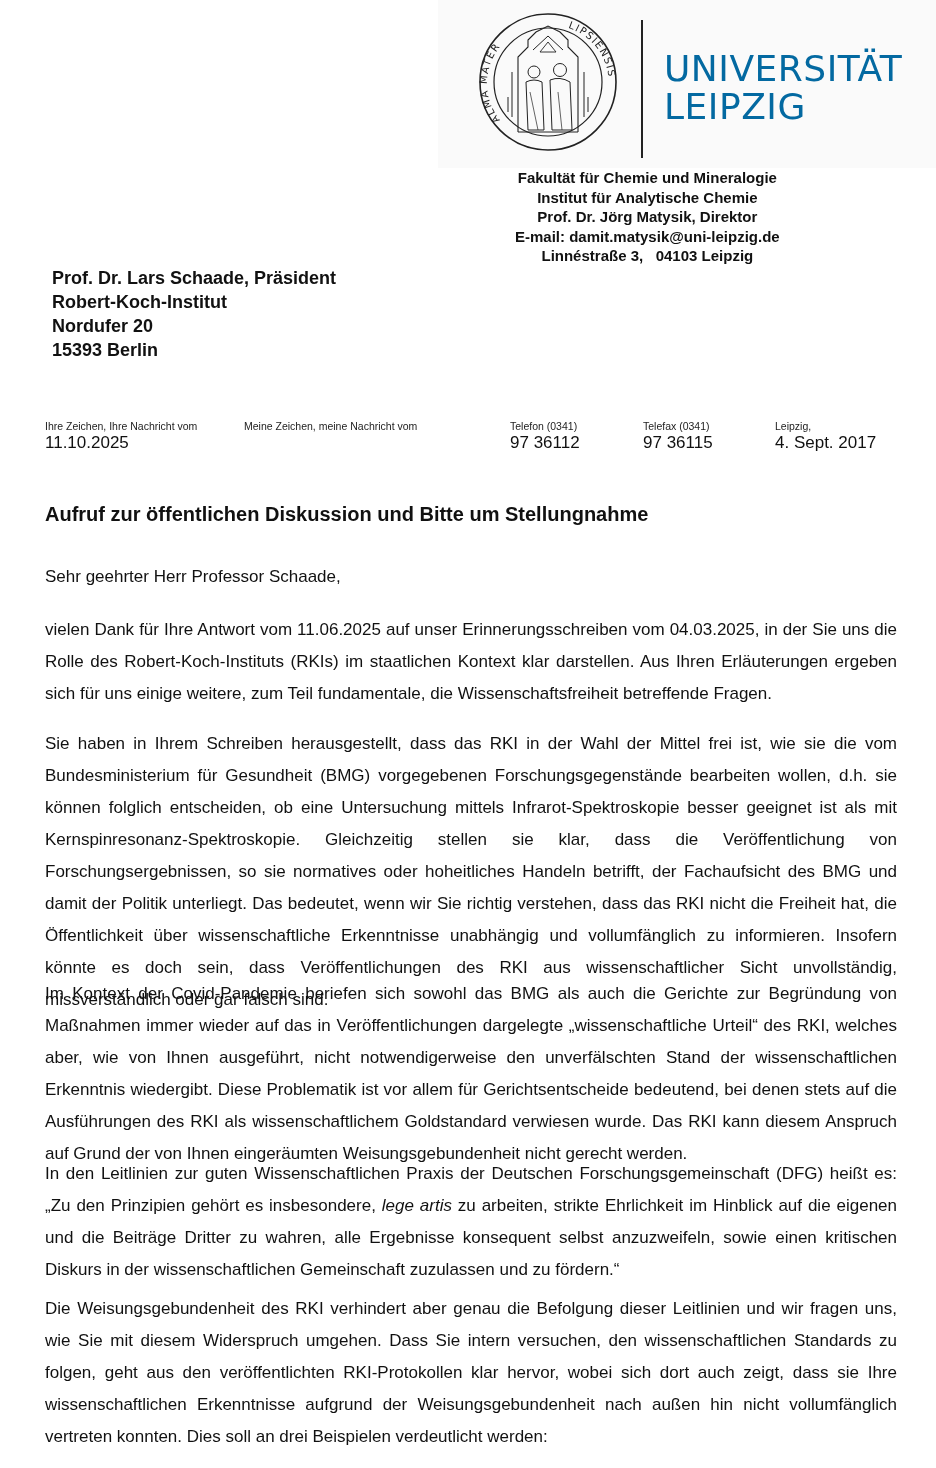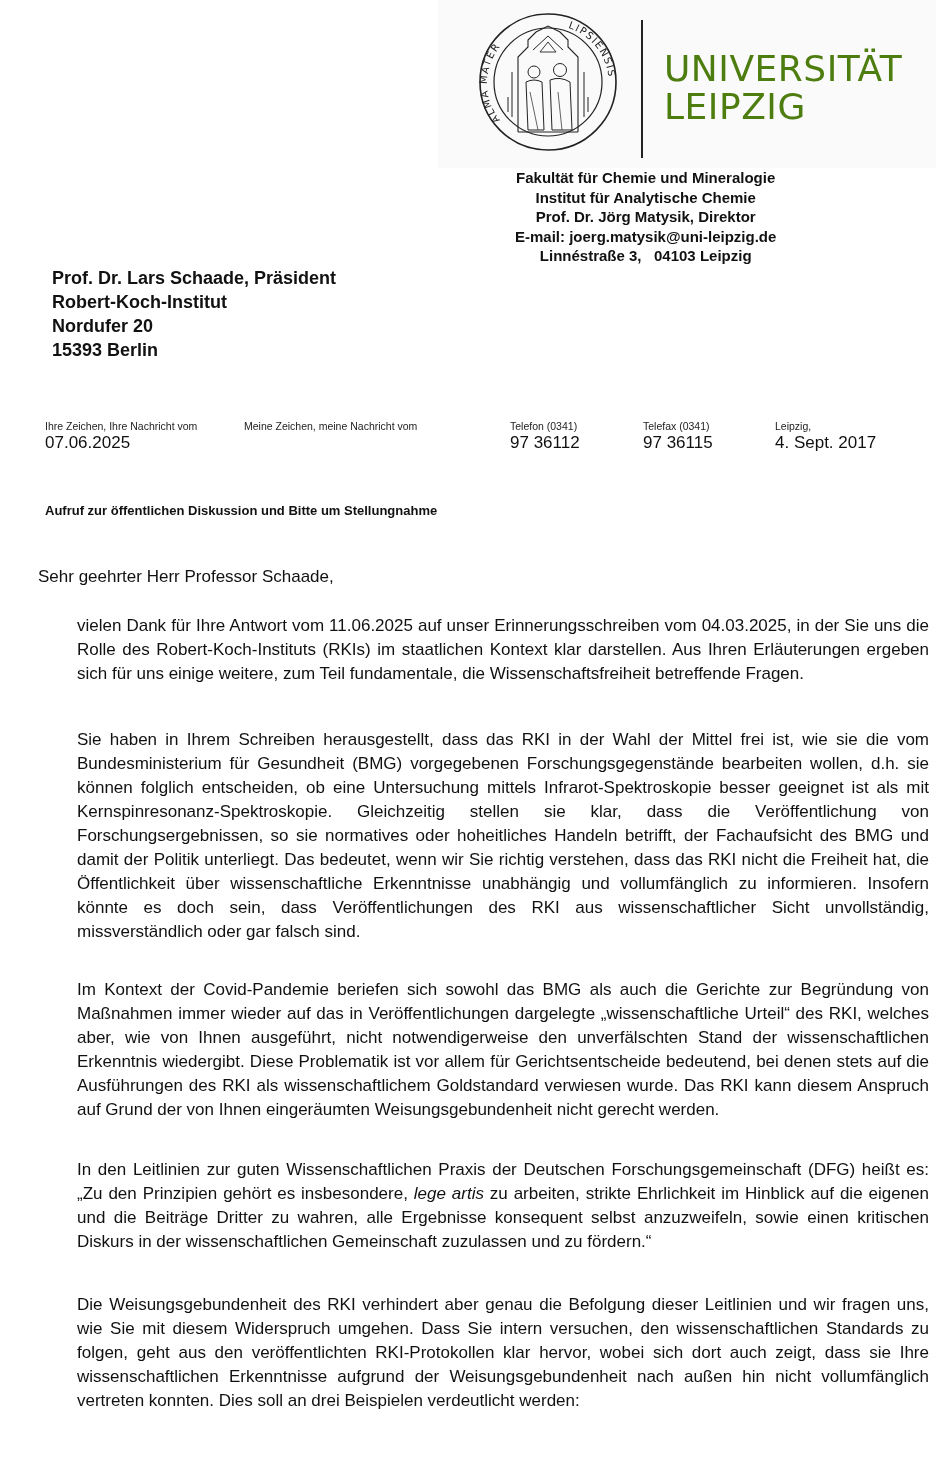--- a/index.html
+++ b/index.html
@@ -3,40 +3,40 @@
   <meta charset="utf-8">
   <style>
     html, body { margin: 0; padding: 0; background: #ffffff; }
     body { width: 936px; height: 1468px; position: relative; overflow: hidden; color: #111; font-family: "Liberation Sans", sans-serif; }
     .abs { position: absolute; }
 
     
     .logo-area { left: 438px; top: 0; width: 498px; height: 168px; background: #fafafa; }
     .seal { left: 478px; top: 12px; width: 140px; height: 140px; }
     .logo-divider { left: 641px; top: 20px; width: 2px; height: 138px; background: #222; }
-    .wordmark { left: 664px; top: 50px; font-size: 36px; line-height: 38px; letter-spacing: 0.5px; color: #4d7c0f; font-family: "DejaVu Sans", sans-serif; font-weight: normal; }
+    .wordmark { left: 664px; top: 50px; font-size: 36px; line-height: 38px; letter-spacing: 0.5px; color: #0369a1; font-family: "DejaVu Sans", sans-serif; font-weight: normal; }
     .wordmark div { white-space: nowrap; }
 
     
     .sender { left: 515px; top: 168px; font-size: 15px; font-weight: bold; line-height: 19.5px; text-align: center; }
     .sender div { white-space: pre; }
 
     
     .recipient { left: 52px; top: 266px; font-size: 18px; font-weight: bold; line-height: 24px; }
 
     
     .ref-label { top: 420px; font-size: 10.5px; color: #222; white-space: nowrap; }
     .ref-value { top: 433px; font-size: 17px; color: #111; white-space: nowrap; }
 
     
-    .subject { left: 45px; top: 503px; font-size: 13px; font-weight: bold; }
+    .subject { left: 45px; top: 503px; font-size: 20px; font-weight: bold; }
 
-    .salutation { left: 38px; top: 567px; font-size: 17px; }
+    .salutation { left: 45px; top: 567px; font-size: 17px; }
 
-    .body-text { left: 45px; width: 852px; font-size: 17px; line-height: 24px; text-align: justify; margin-left: 32px; }
+    .body-text { left: 45px; width: 852px; font-size: 17px; line-height: 32px; text-align: justify; }
     .body-text p { margin: 0; }
     .p1 { top: 614px; }
     .p2 { top: 728px; }
     .p3 { top: 978px; }
     .p4 { top: 1158px; }
     .p5 { top: 1293px; }
   </style>
 </head>
 <body>
 
@@ -77,33 +77,33 @@
 
 <div class="abs wordmark">
   <div>UNIVERSITÄT</div>
   <div>LEIPZIG</div>
 </div>
 
 <div class="abs sender">
   <div>Fakultät für Chemie und Mineralogie</div>
   <div>Institut für Analytische Chemie</div>
   <div>Prof. Dr. Jörg Matysik, Direktor</div>
-  <div>E-mail: joerg.matysik@uni-leipzig.de</div>
+  <div>E-mail: damit.matysik@uni-leipzig.de</div>
   <div>Linnéstraße 3,   04103 Leipzig</div>
 </div>
 
 <div class="abs recipient">
   <div>Prof. Dr. Lars Schaade, Präsident</div>
   <div>Robert-Koch-Institut</div>
   <div>Nordufer 20</div>
   <div>15393 Berlin</div>
 </div>
 
 <div class="abs ref-label" style="left:45px">Ihre Zeichen, Ihre Nachricht vom</div>
-<div class="abs ref-value" style="left:45px">07.06.2025</div>
+<div class="abs ref-value" style="left:45px">11.10.2025</div>
 
 <div class="abs ref-label" style="left:244px">Meine Zeichen, meine Nachricht vom</div>
 <div class="abs ref-value" style="left:244px"></div>
 
 <div class="abs ref-label" style="left:510px">Telefon (0341)</div>
 <div class="abs ref-value" style="left:510px">97 36112</div>
 
 <div class="abs ref-label" style="left:643px">Telefax (0341)</div>
 <div class="abs ref-value" style="left:643px">97 36115</div>
 

